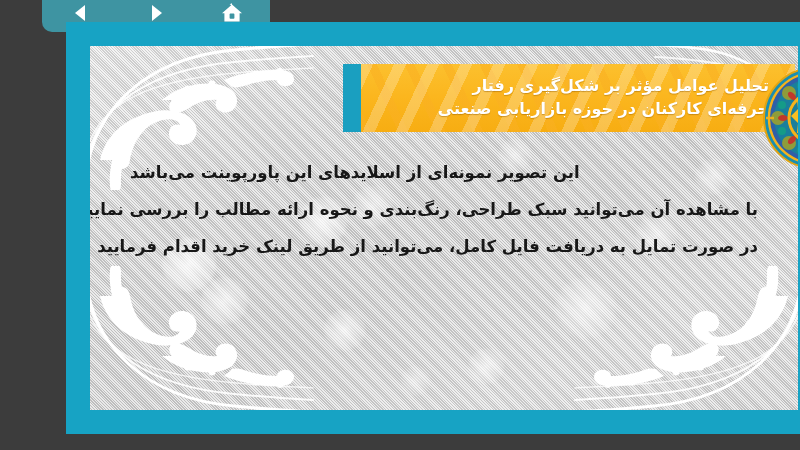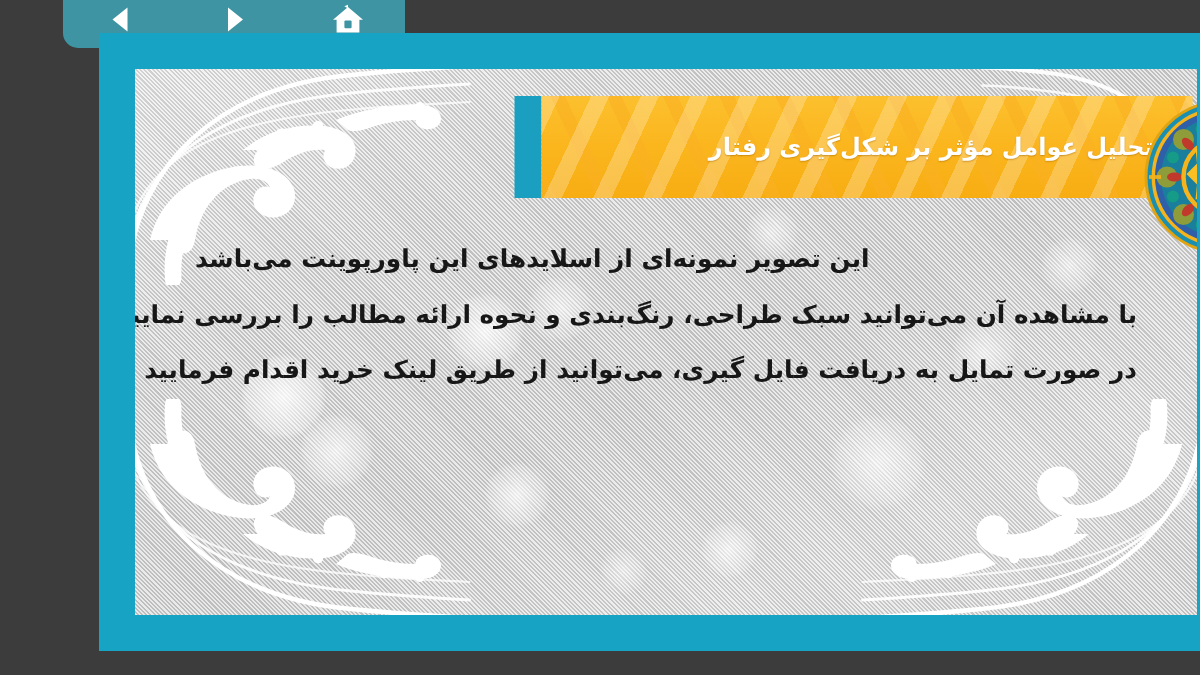--- a/index.html
+++ b/index.html
@@ -198,20 +198,21 @@
             <path d="M2 100 C 8 54, 46 14, 110 8 C 128 6, 142 5, 149 5"></path>
             <path d="M2 88 C 12 50, 50 26, 112 20 C 130 18, 143 17, 149 17" stroke-width="1.8" opacity=".85"></path>
           </g>
         </g>
       </svg>
 
       <div id="banner">
         <div id="banner-teal"></div>
         <div id="banner-body">
           <div class="banner-line">تحلیل عوامل مؤثر بر شکل‌گیری رفتار</div>
+          <div class="banner-line">حرفه‌ای کارکنان در حوزه بازاریابی صنعتی</div>
         </div>
       </div>
 
       <svg id="medallion" viewBox="0 0 104 104">
         <defs>
           <clipPath id="mclip">
               <circle cx="52" cy="52" r="50"></circle>
             </clipPath>
         </defs>
         <circle cx="52" cy="52" r="50" fill="#f5b31c"></circle>
@@ -260,18 +261,18 @@
             <line x1="4" y1="52" x2="12" y2="52"></line>
             <line x1="92" y1="52" x2="100" y2="52"></line>
           </g>
         </g>
         <circle cx="52" cy="52" r="50" fill="none" stroke="#e0a412" stroke-width="2"></circle>
       </svg>
 
       <div id="body-text">
         <div class="body-line">این تصویر نمونه‌ای از اسلایدهای این پاورپوینت می‌باشد</div>
         <div class="body-line">با مشاهده آن می‌توانید سبک طراحی، رنگ‌بندی و نحوه ارائه مطالب را بررسی نمایید</div>
-        <div class="body-line">در صورت تمایل به دریافت فایل گیری، می‌توانید از طریق لینک خرید اقدام فرمایید</div>
+        <div class="body-line">در صورت تمایل به دریافت فایل کامل، می‌توانید از طریق لینک خرید اقدام فرمایید</div>
       </div>
 
     </div>
   </div>
 </div>
 
 </body></html>

